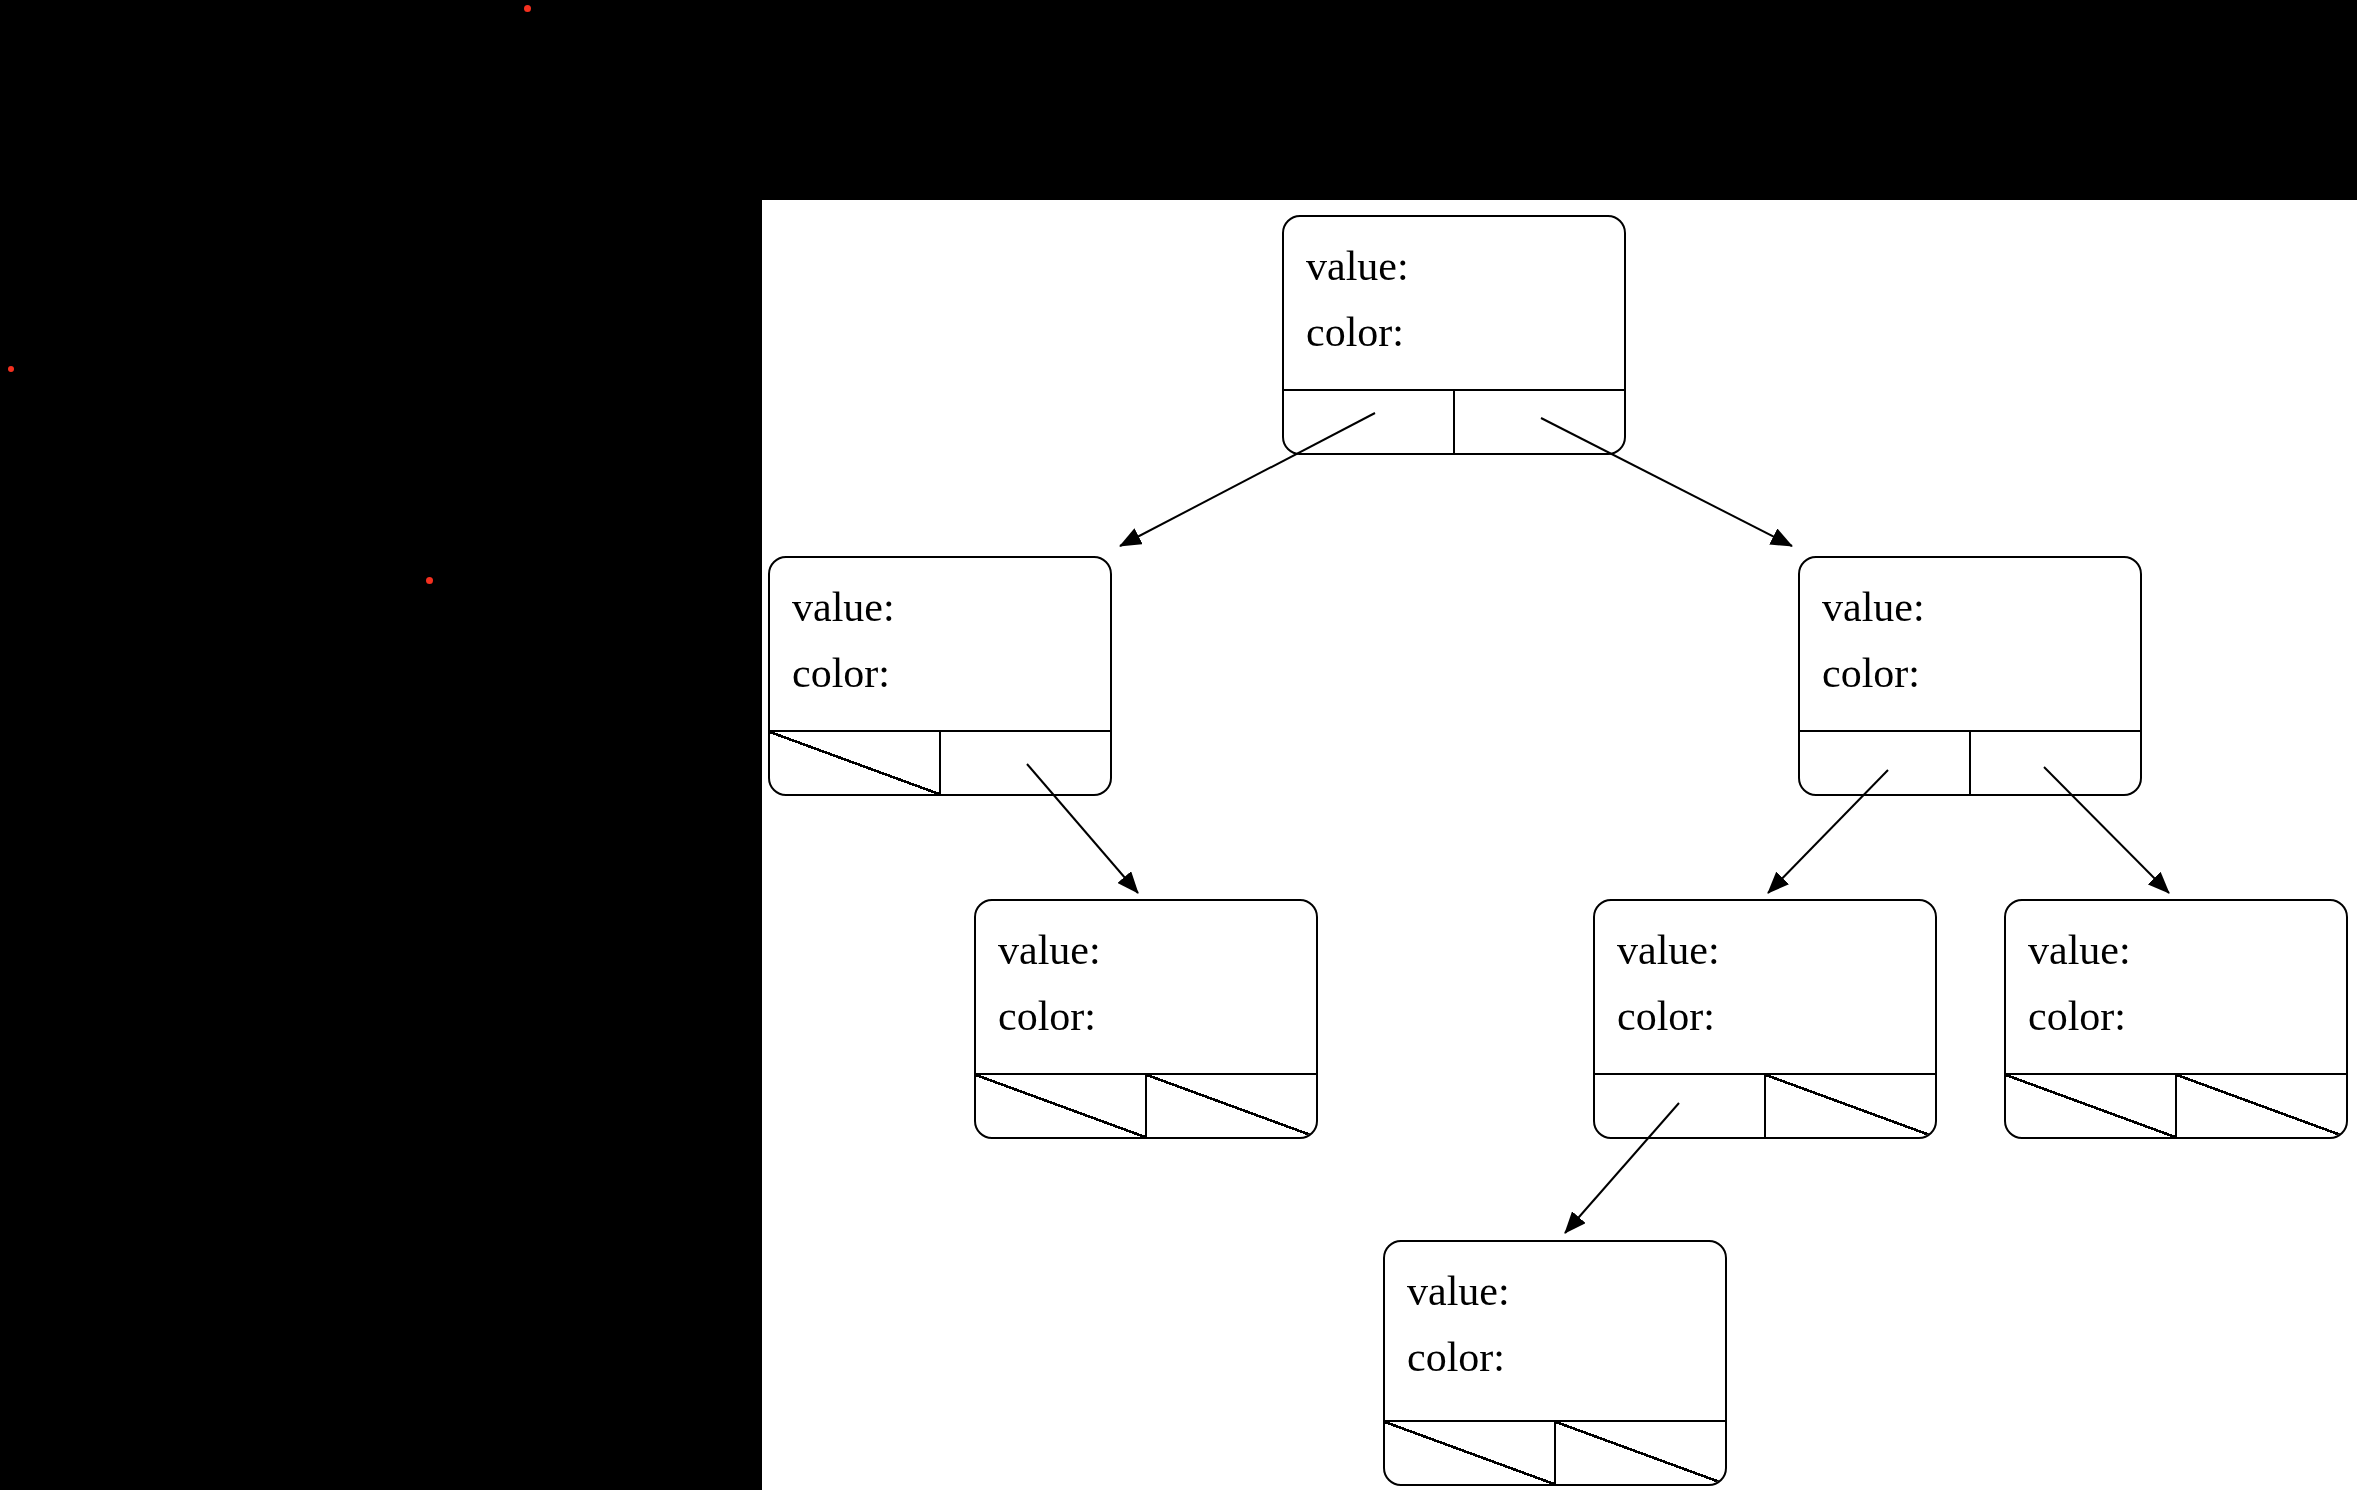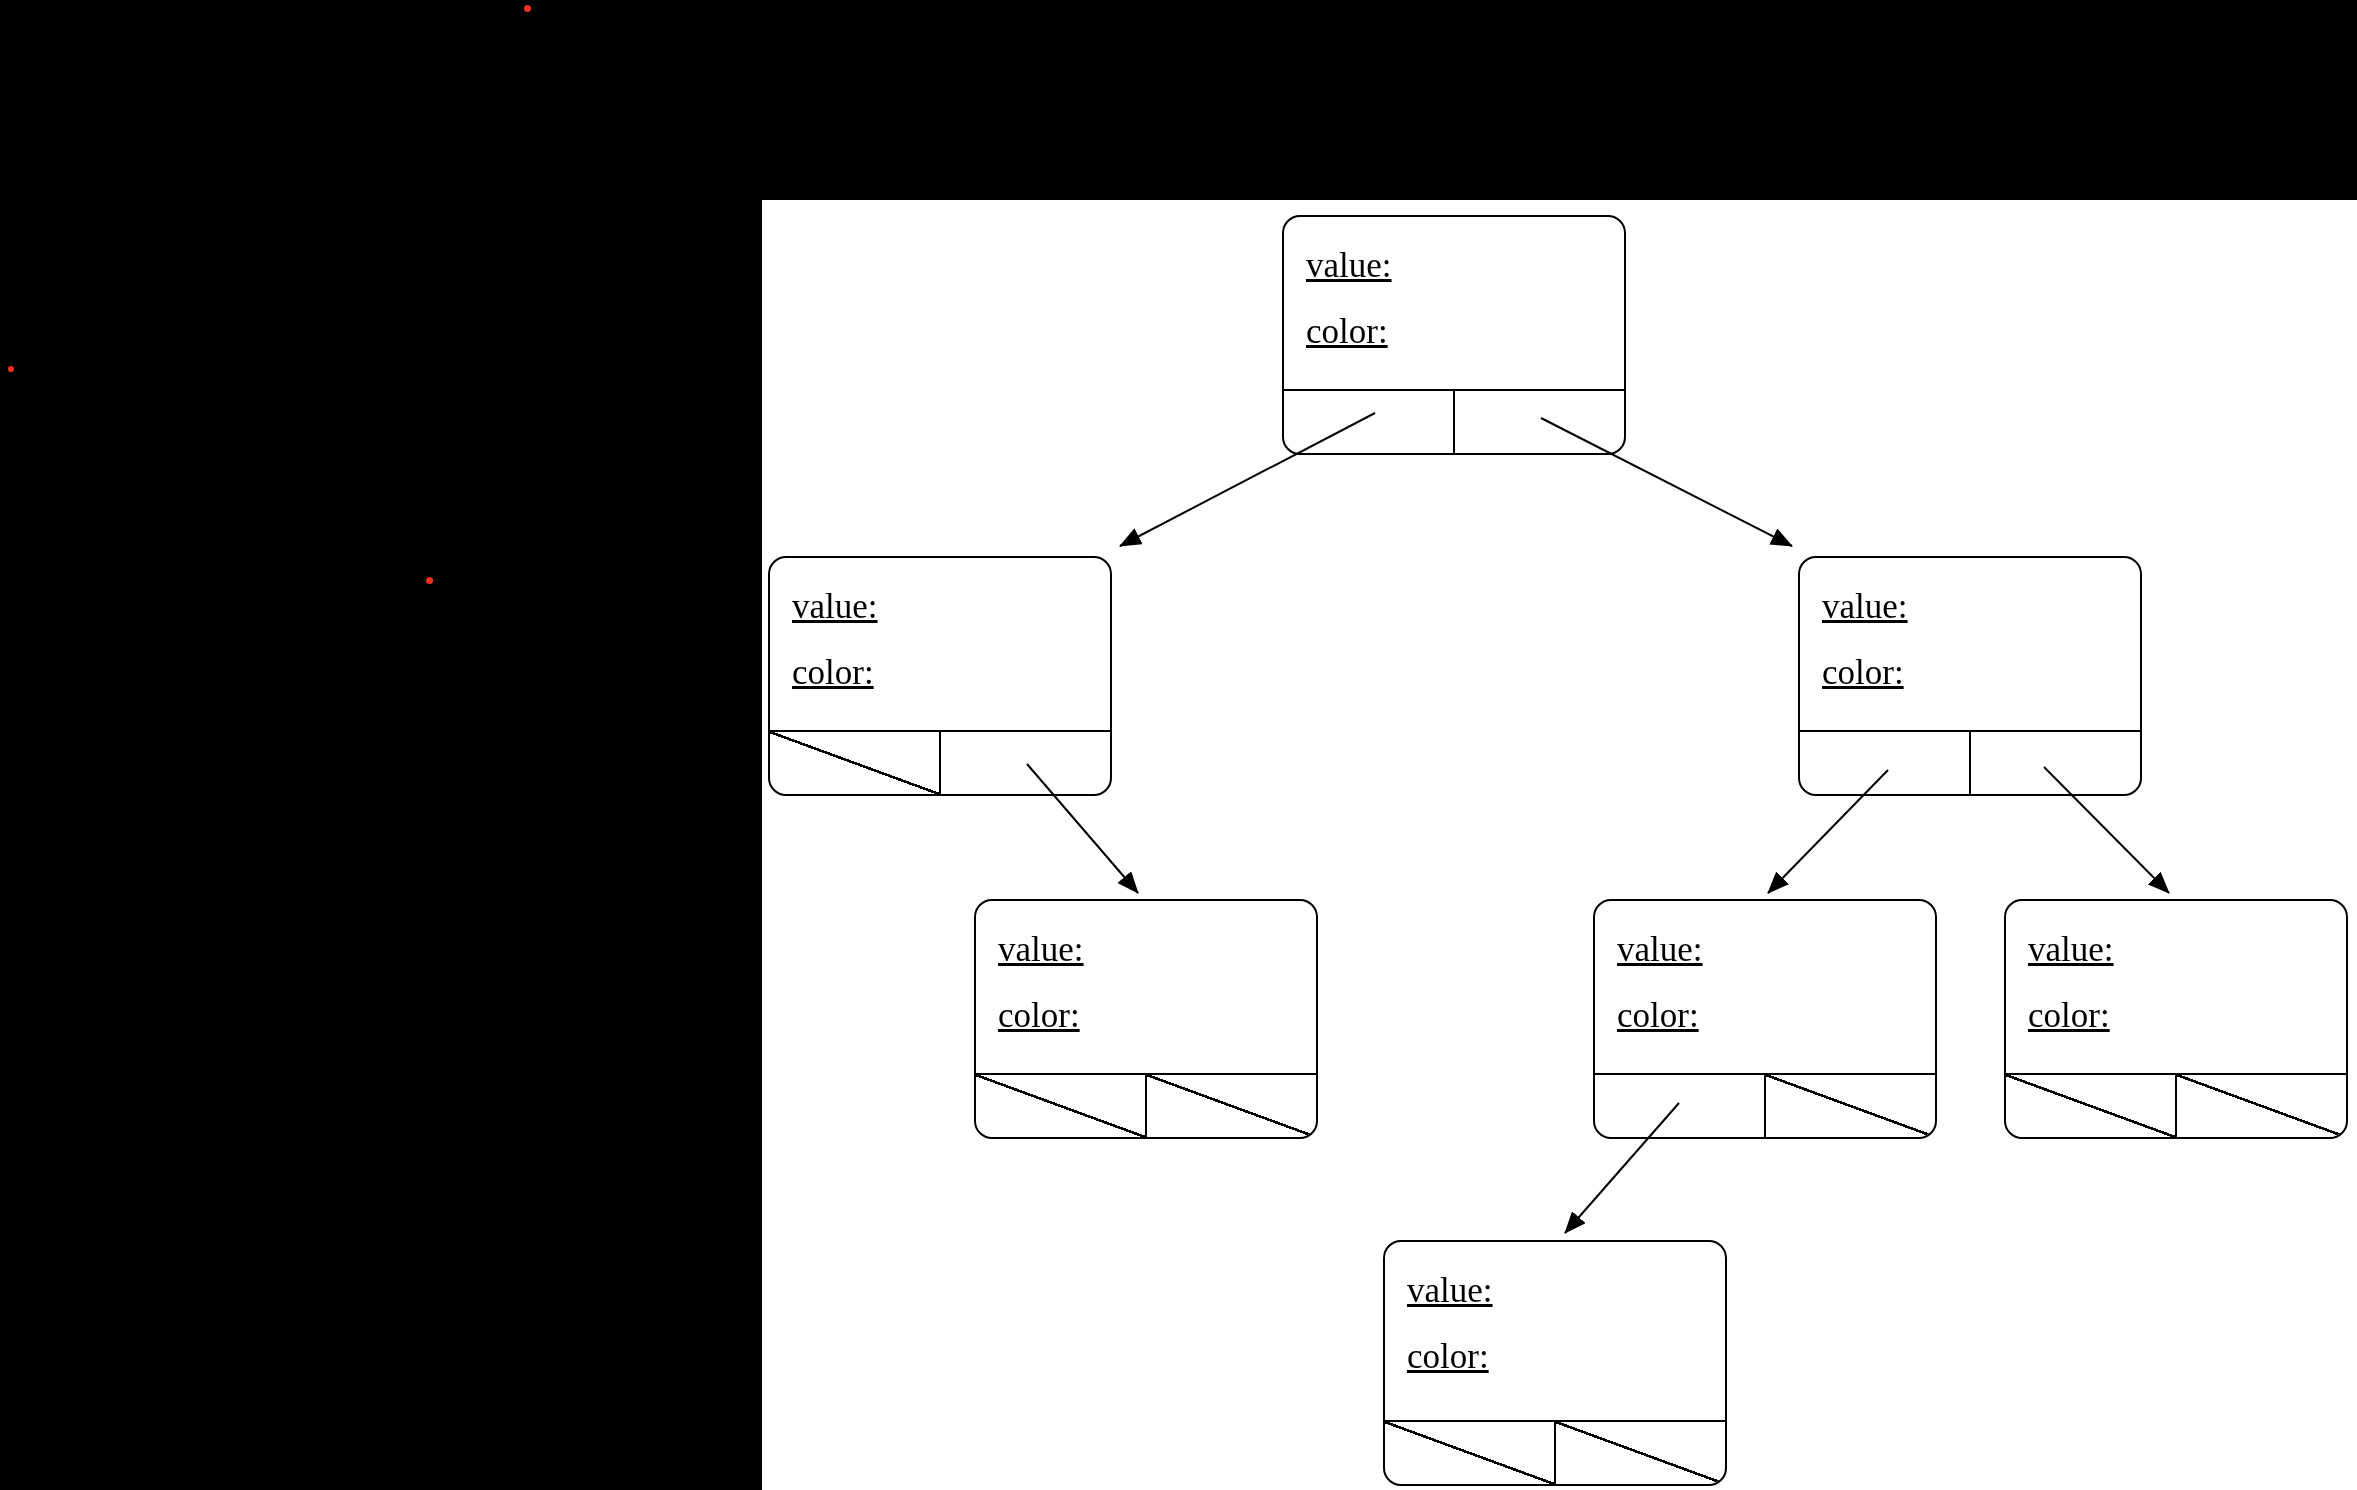--- a/index.html
+++ b/index.html
@@ -39,23 +39,22 @@
     border-radius: 18px;
     box-sizing: border-box;
     display: flex;
     flex-direction: column;
     overflow: hidden;
   }
   .fields {
     flex: 1;
     padding: 16px 4px 0 22px;
     font-family: "Liberation Serif", "DejaVu Serif", serif;
-    font-size: 35px;
+    font-size: 42px;
     color: #000000;
-    text-decoration: underline;
   }
   .field-line {
     height: 66px;
     line-height: 66px;
     white-space: nowrap;
   }
   .ptr-row {
     height: 62px;
     border-top: 2px solid #000000;
     display: flex;

